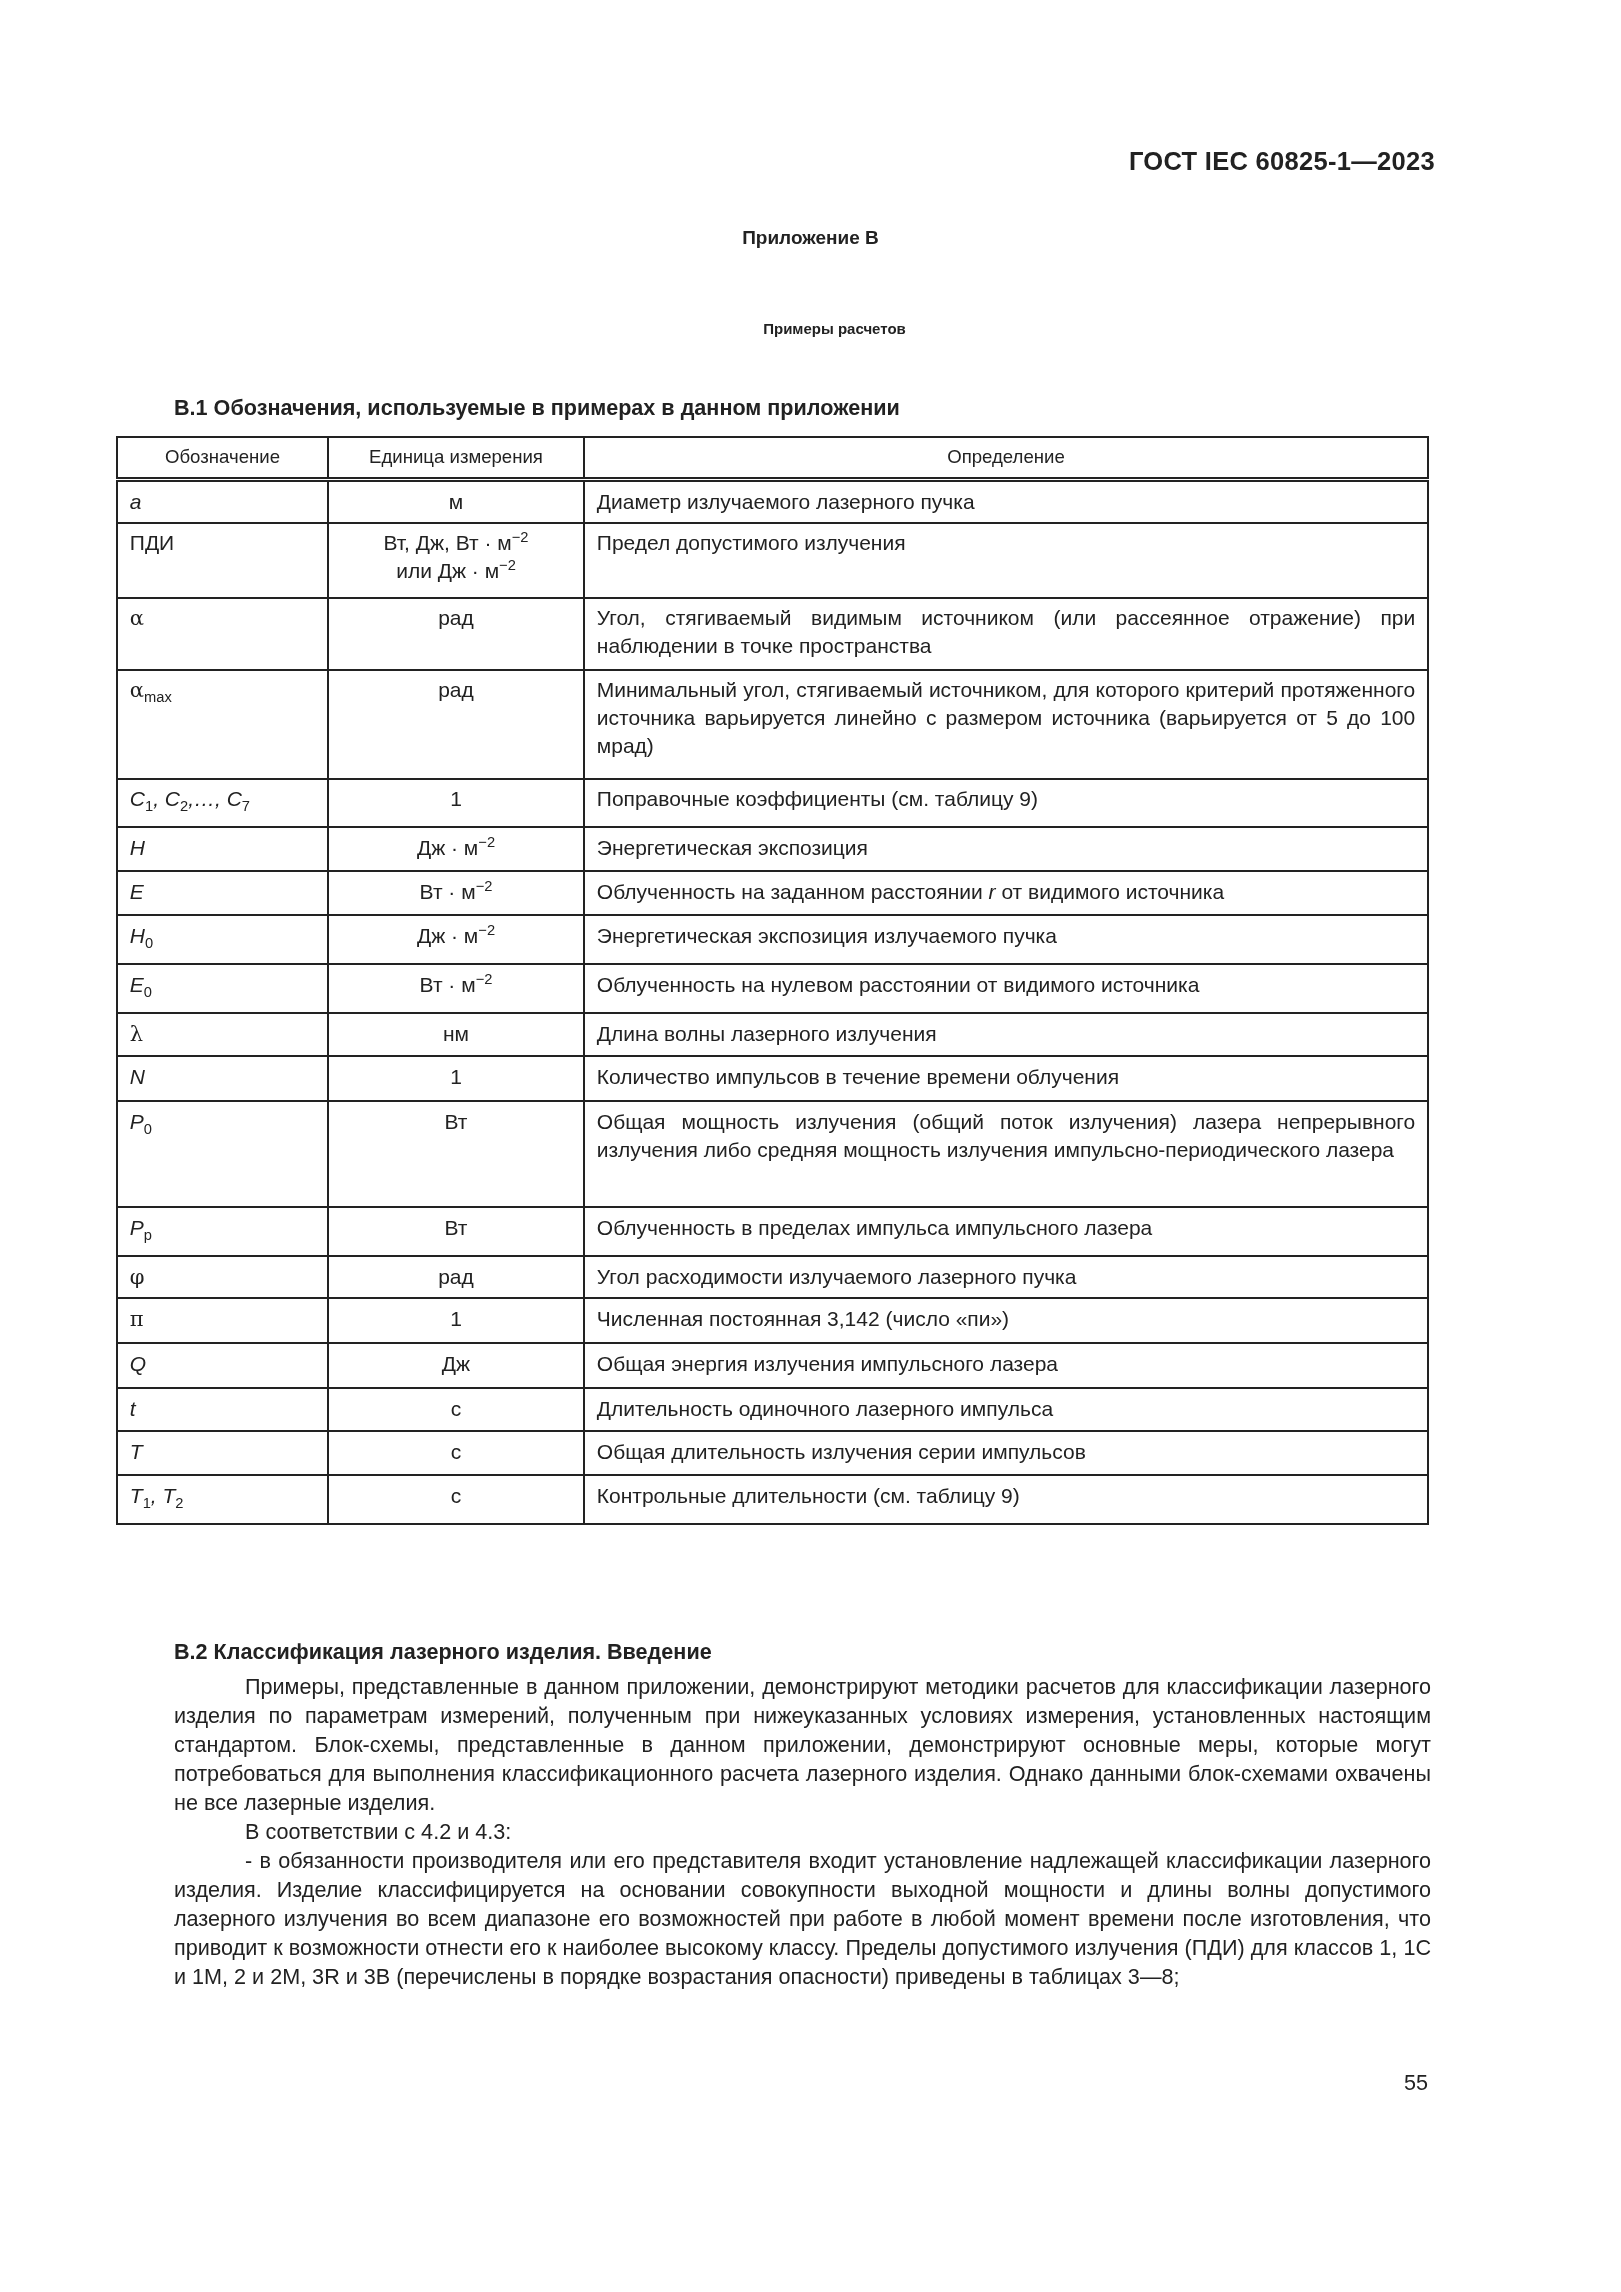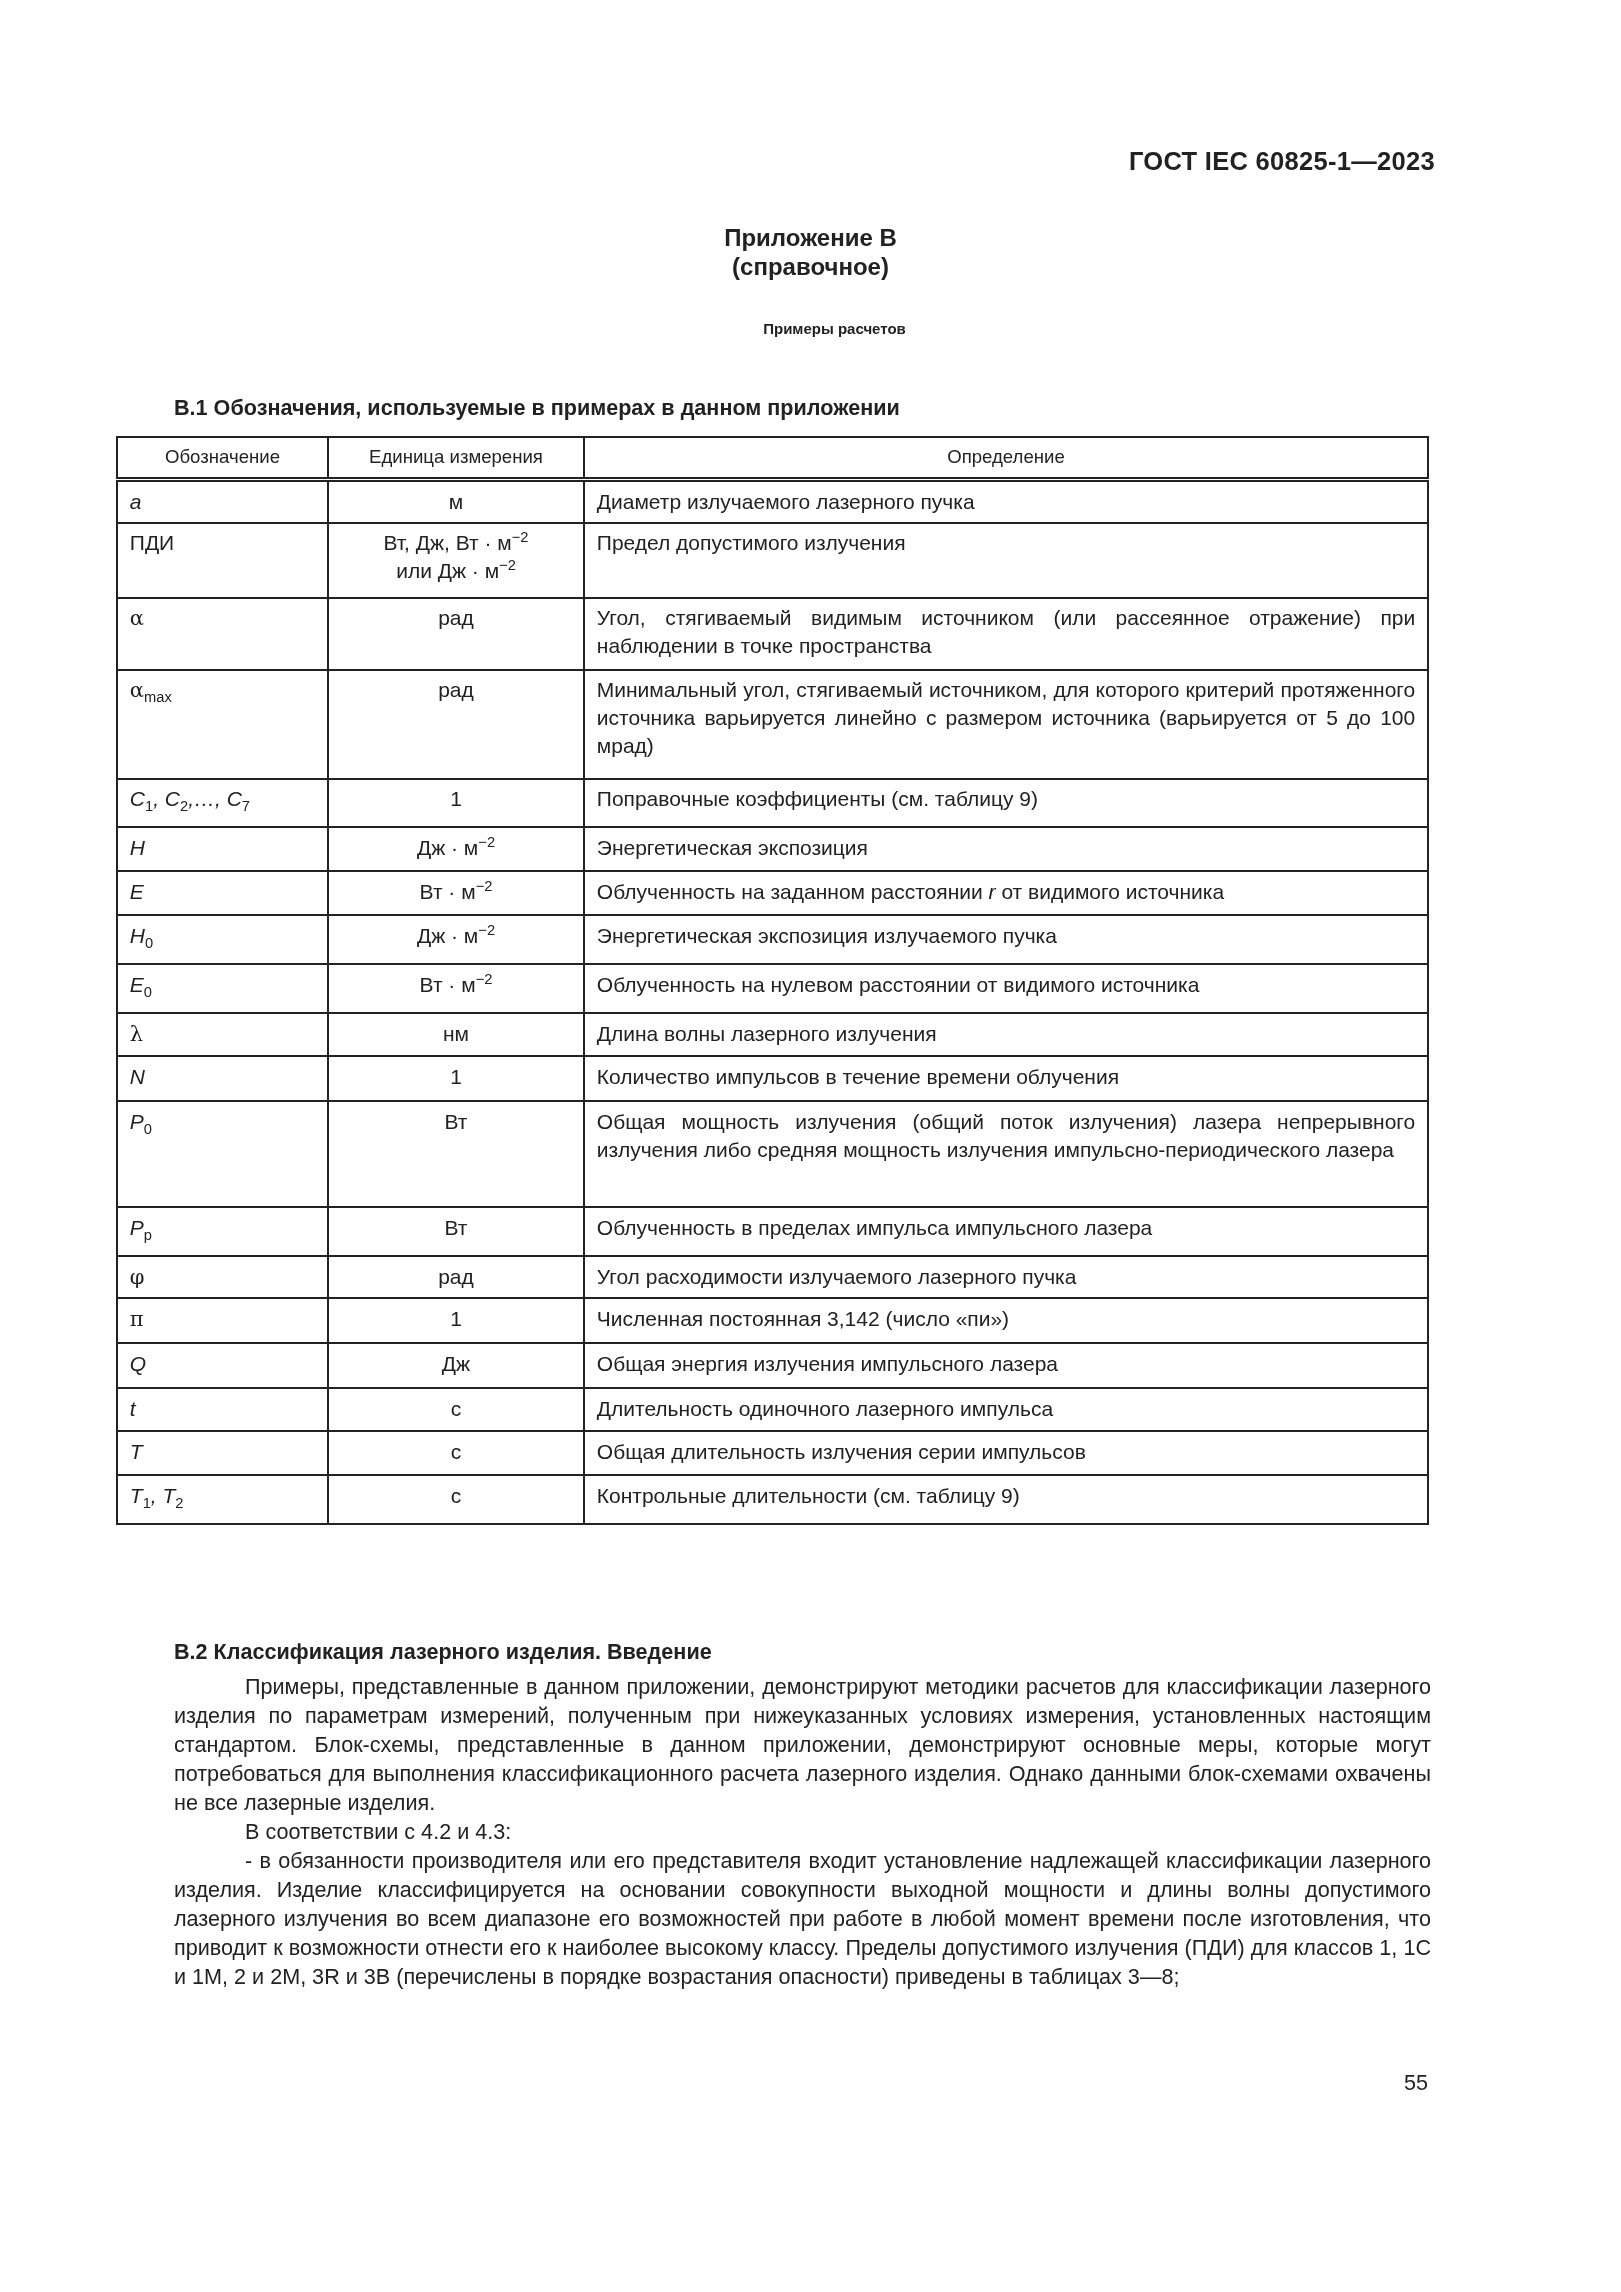--- a/index.html
+++ b/index.html
@@ -6,21 +6,21 @@
   body {
     width: 1621px; height: 2293px; position: relative; overflow: hidden;
     font-family: "Liberation Sans", sans-serif; color: #222222;
   }
   .doc-code {
     position: absolute; top: 147px; right: 186px;
     font-size: 25.5px; font-weight: bold; letter-spacing: 0.3px;
   }
   .annex-title {
     position: absolute; top: 223px; left: 0; width: 1621px; text-align: center;
-    font-size: 24px; font-weight: bold; line-height: 29px;
+    font-size: 19px; font-weight: bold; line-height: 29px;
   }
   .annex-heading {
     position: absolute; top: 320px; left: 0; width: 1621px; text-align: center;
     font-size: 15px; font-weight: bold; padding-left: 24px;
   }
   .section-title {
     position: absolute; font-size: 21.6px; font-weight: bold;
   }
   .s1 { top: 395px; left: 174px; }
   .s2 { top: 1639px; left: 174px; }
@@ -56,21 +56,20 @@
     position: absolute; top: 2070px; left: 1404px; font-size: 21.6px;
   }
 </style>
 </head>
 <body>
 
 <div class="doc-code">ГОСТ IEC 60825-1—2023</div>
 
 <div class="annex-title">
   <div>Приложение В</div>
-  <div>(справочное)</div>
 </div>
 <div class="annex-heading">Примеры расчетов</div>
 
 <div class="section-title s1">В.1 Обозначения, используемые в примерах в данном приложении</div>
 
 <table class="symbols">
   <colgroup>
       <col class="c1">
       <col class="c2">
       <col class="c3">

